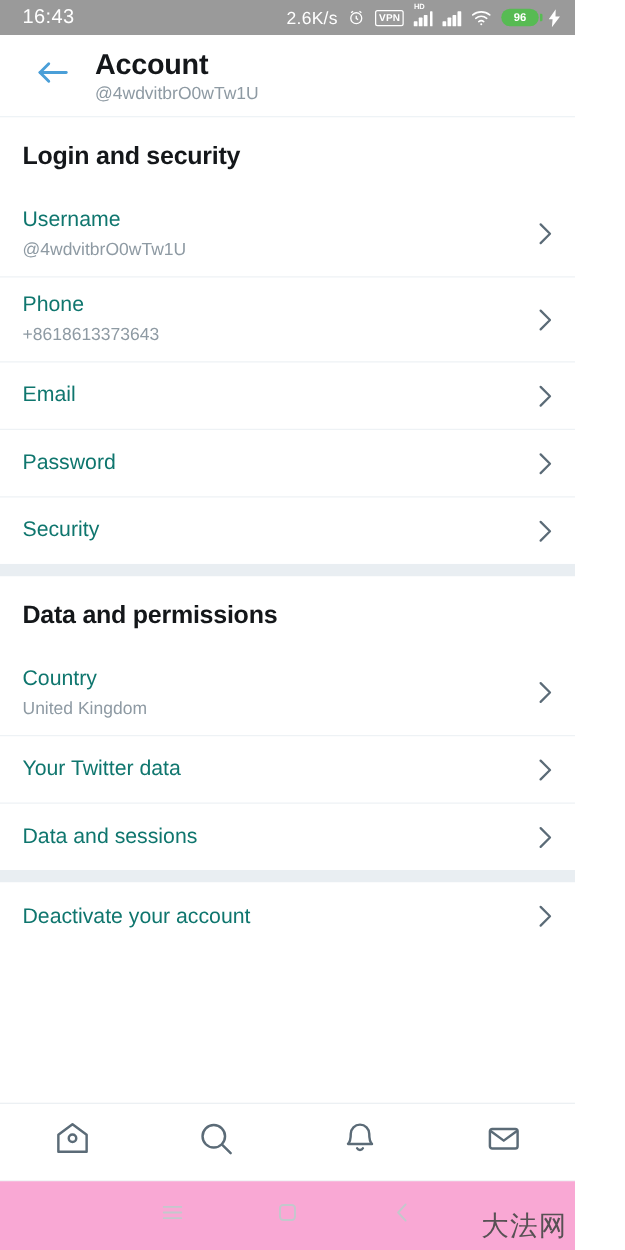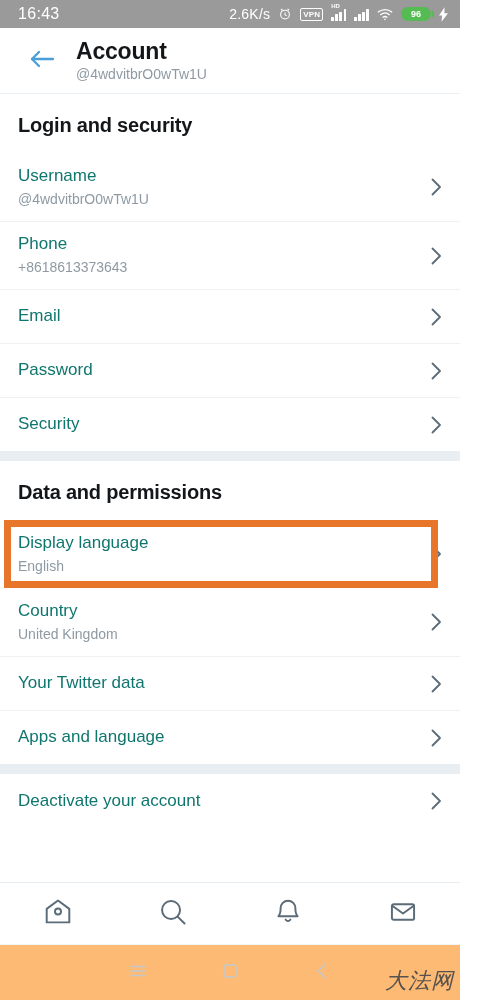--- a/index.html
+++ b/index.html
@@ -117,25 +117,24 @@
     flex: 0 0 62px; height: 62px;
     border-top: 1px solid #e6ecf0;
     background: #ffffff;
     display: flex; align-items: center;
   }
   .tab { flex: 1 1 0; display: flex; align-items: center; justify-content: center; cursor: pointer; height: 100%; }
 
   
   .navbar {
     flex: 0 0 56px; height: 56px;
-    background: #fdba74;
+    background: #f9a8d4;
     display: flex; align-items: center;
     position: relative;
     border-top: 1px solid #f2f4f6;
-    font-style: italic;
   }
   .nav-btn { flex: 1 1 0; display: flex; align-items: center; justify-content: center; cursor: pointer; height: 100%; }
   .nav-spacer { flex: 1 1 0; }
   .watermark {
     position: absolute; right: 6px; bottom: 4px;
     font-size: 22px; color: #4a4a4a;
     font-family: "DejaVu Sans", sans-serif;
     letter-spacing: 1px; opacity: .92;
   }
 </style>
@@ -268,34 +267,20 @@
         <svg width="11" height="18" viewBox="0 0 11 18" fill="none" stroke="#5b6b77" stroke-width="1.8" stroke-linecap="round" stroke-linejoin="round">
             <path d="M1.5 1.5 9 9l-7.5 7.5"></path>
           </svg>
       </div>
     </div>
 
     <div class="section-gap"></div>
 
     <div class="section-title">Data and permissions</div>
 
-    <div class="hl-wrap">
-      <div class="hl-box"></div>
-      <div class="row two-line no-top">
-        <div class="row-texts">
-          <div class="row-label">Display language</div>
-          <div class="row-value">English</div>
-        </div>
-        <div class="chev">
-          <svg width="11" height="18" viewBox="0 0 11 18" fill="none" stroke="#5b6b77" stroke-width="1.8" stroke-linecap="round" stroke-linejoin="round">
-              <path d="M1.5 1.5 9 9l-7.5 7.5"></path>
-            </svg>
-        </div>
-      </div>
-    </div>
 
     <div class="row two-line no-top">
       <div class="row-texts">
         <div class="row-label">Country</div>
         <div class="row-value">United Kingdom</div>
       </div>
       <div class="chev">
         <svg width="11" height="18" viewBox="0 0 11 18" fill="none" stroke="#5b6b77" stroke-width="1.8" stroke-linecap="round" stroke-linejoin="round">
             <path d="M1.5 1.5 9 9l-7.5 7.5"></path>
           </svg>
@@ -308,21 +293,21 @@
       </div>
       <div class="chev">
         <svg width="11" height="18" viewBox="0 0 11 18" fill="none" stroke="#5b6b77" stroke-width="1.8" stroke-linecap="round" stroke-linejoin="round">
             <path d="M1.5 1.5 9 9l-7.5 7.5"></path>
           </svg>
       </div>
     </div>
 
     <div class="row">
       <div class="row-texts">
-        <div class="row-label">Apps and language</div>
+        <div class="row-label">Data and sessions</div>
       </div>
       <div class="chev">
         <svg width="11" height="18" viewBox="0 0 11 18" fill="none" stroke="#5b6b77" stroke-width="1.8" stroke-linecap="round" stroke-linejoin="round">
             <path d="M1.5 1.5 9 9l-7.5 7.5"></path>
           </svg>
       </div>
     </div>
 
     <div class="section-gap"></div>
 

